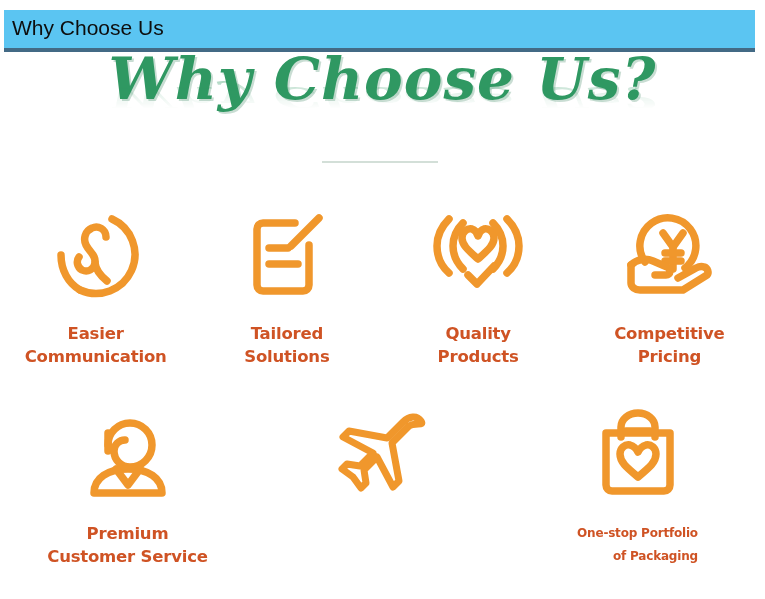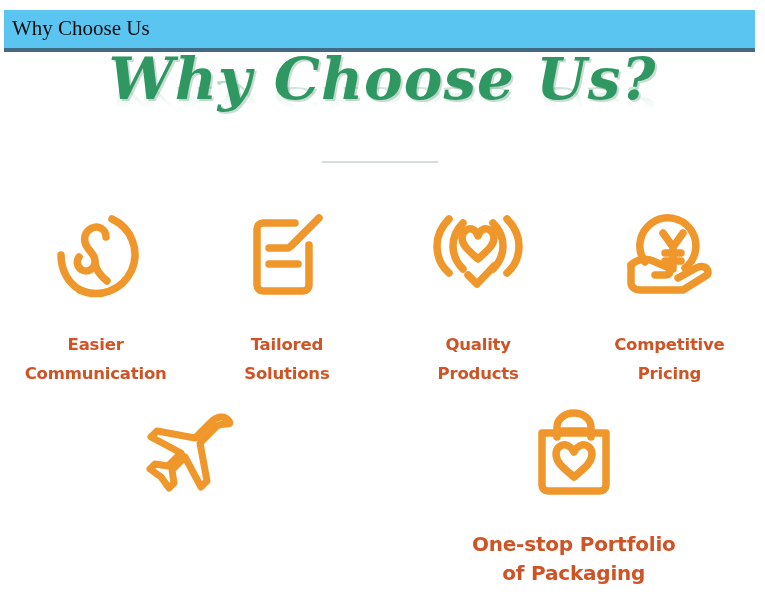--- a/index.html
+++ b/index.html
@@ -25,21 +25,21 @@
     background: #5bc5f2;
     border-bottom: 4px solid #436a85;
     box-sizing: border-box;
   }
   .titlebar-text {
     position: absolute;
     left: 8px;
     top: 6px;
     font-size: 21px;
     color: #0d0d0d;
-    font-family: Liberation Serif, serif;
+    font-family: Liberation Sans, sans-serif;
     letter-spacing: 0px;
     white-space: nowrap;
   }
 
   
   .hero {
     position: absolute;
     left: 0;
     top: 44px;
     width: 765px;
@@ -114,31 +114,31 @@
   .icon-box {
     height: 118px;
     display: flex;
     align-items: center;
     justify-content: center;
   }
   .icon-box svg {
     display: block;
   }
   .cell-label {
-    margin-top: 16px;
+    margin-top: 8px;
     text-align: center;
     font-family: "DejaVu Sans", sans-serif;
     font-weight: bold;
     font-size: 16.5px;
-    line-height: 29px;
+    line-height: 23px;
     color: #cf5324;
     white-space: pre-line;
     letter-spacing: -0.2px;
   }
-  .cell-label.wide { font-size: 20px; }
+  .cell-label.wide { font-size: 12px; text-align: right; }
 </style>
 </head>
 <body>
 
 <div class="titlebar">
   <div class="titlebar-text">Why Choose Us</div>
 </div>
 
 <div class="hero">
   <div class="hero-word">Why Choose Us?</div>
@@ -205,20 +205,32 @@
       </div>
       <div class="cell-label">Competitive
 Pricing</div>
     </div>
 
   </div>
 
   <div class="grid-row row-2">
 
 
+    <div class="cell">
+      <div class="icon-box">
+        <svg width="100" height="96" viewBox="0 0 100 96" fill="none" stroke="#f0972c" stroke-width="7.5" stroke-linecap="round" stroke-linejoin="round">
+          <path d="M30 38 A22 22 0 1 1 52 60 A16 16 0 0 1 36 44 A11 11 0 0 1 47 33"></path>
+          <path d="M30 26 V44"></path>
+          <path d="M16 86 C16 71 30 62 50 62 C70 62 84 71 84 86 Z"></path>
+          <path d="M38 62 L50 78 L62 62"></path>
+        </svg>
+      </div>
+      <div class="cell-label">Premium
+Customer Service</div>
+    </div>
 
     <div class="cell">
       <div class="icon-box">
         <svg width="96" height="96" viewBox="0 0 96 96" fill="none" stroke="#f0972c" stroke-width="7" stroke-linecap="round" stroke-linejoin="round">
           <path d="M86 14 C82 8 74 9 68 15 L52 31 L14 24 L8 30 L38 46 L25 59 L12 57 L7 62 L18 70 L26 81 L31 76 L29 63 L42 50 L58 80 L64 74 L57 36 L73 20 C79 14 90 20 86 14 Z"></path>
         </svg>
       </div>
     </div>
 
     <div class="cell">

